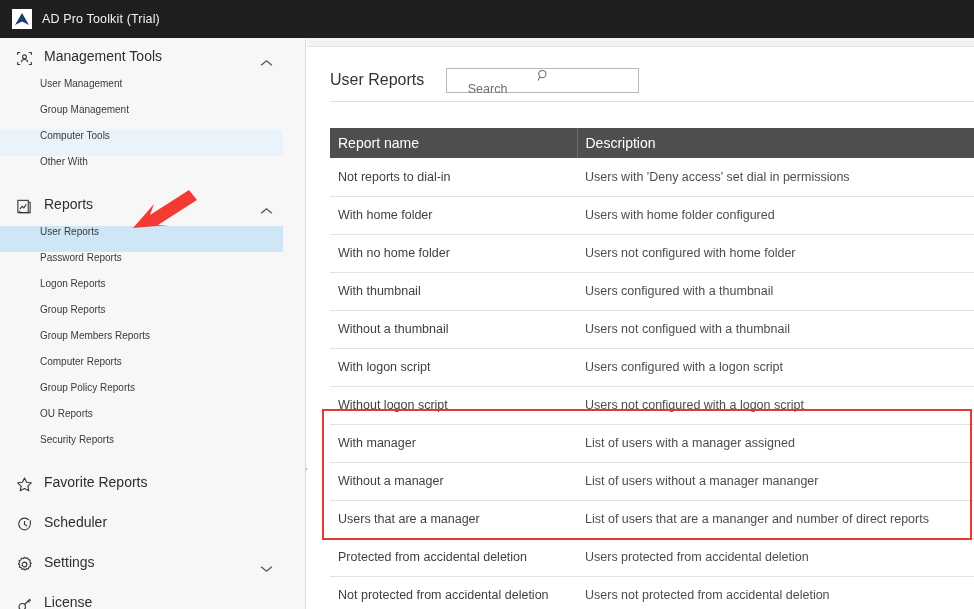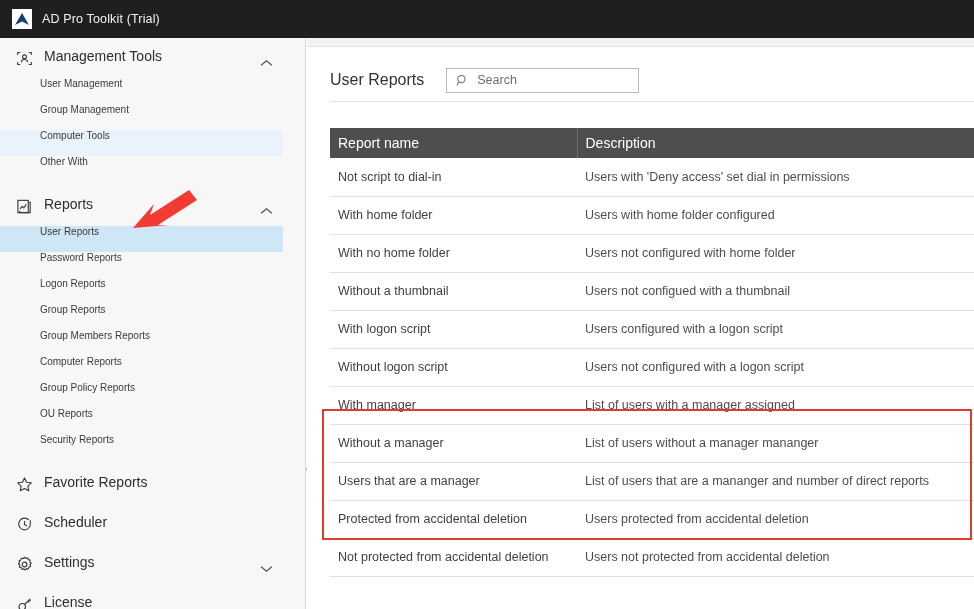--- a/index.html
+++ b/index.html
@@ -105,21 +105,21 @@
     font-size: 16px;
     color: #333333;
     margin-right: 22px;
     white-space: nowrap;
   }
   .searchbox {
     position: relative;
     width: 193px; height: 25px;
     border: 1px solid #b9b9b9;
     background: #ffffff;
-    display: flex; align-items: center;
+    display: flex; align-items: center; flex-direction: column;
   }
   .search-icon {
     margin-left: 9px; margin-right: 8px;
     color: #6b6b6b;
     display: flex;
   }
   .searchbox input {
     border: 0; outline: 0;
     font-family: "Liberation Sans", sans-serif;
     font-size: 12.5px;
@@ -354,30 +354,34 @@
     <div class="table-wrap">
       <table class="reports">
         <thead>
           <tr>
             <th class="col-name">Report name</th>
             <th>Description</th>
           </tr>
         </thead>
         <tbody>
           <tr>
-            <td class="col-name">Not script to dial-in</td>
+            <td class="col-name">Not reports to dial-in</td>
             <td>Users with 'Deny access' set dial in permissions</td>
           </tr>
           <tr>
             <td class="col-name">With home folder</td>
             <td>Users with home folder configured</td>
           </tr>
           <tr>
             <td class="col-name">With no home folder</td>
             <td>Users not configured with home folder</td>
+          </tr>
+          <tr>
+            <td class="col-name">With thumbnail</td>
+            <td>Users configured with a thumbnail</td>
           </tr>
           <tr>
             <td class="col-name">Without a thumbnail</td>
             <td>Users not configued with a thumbnail</td>
           </tr>
           <tr>
             <td class="col-name">With logon script</td>
             <td>Users configured with a logon script</td>
           </tr>
           <tr>

